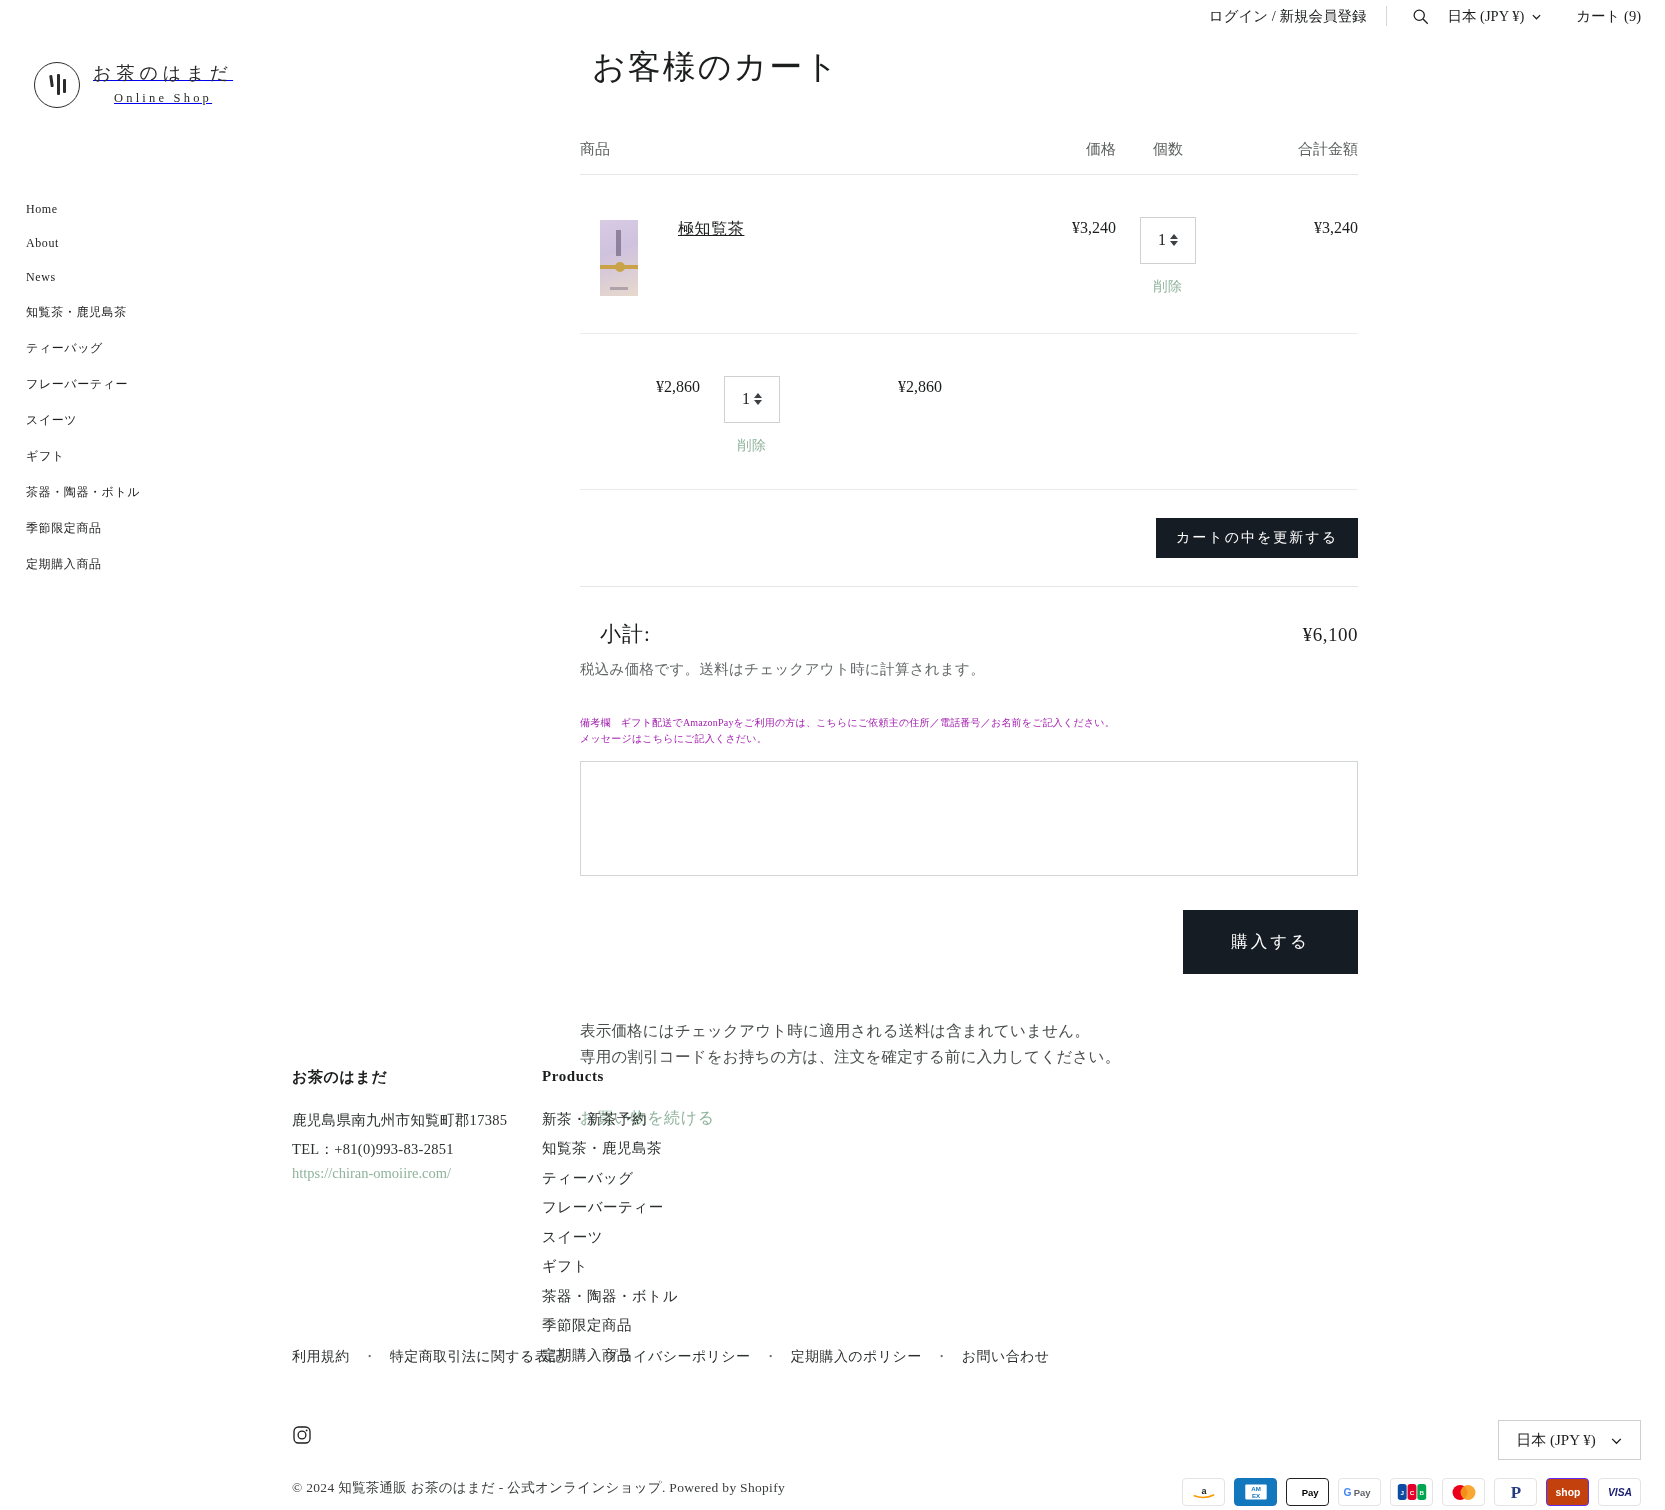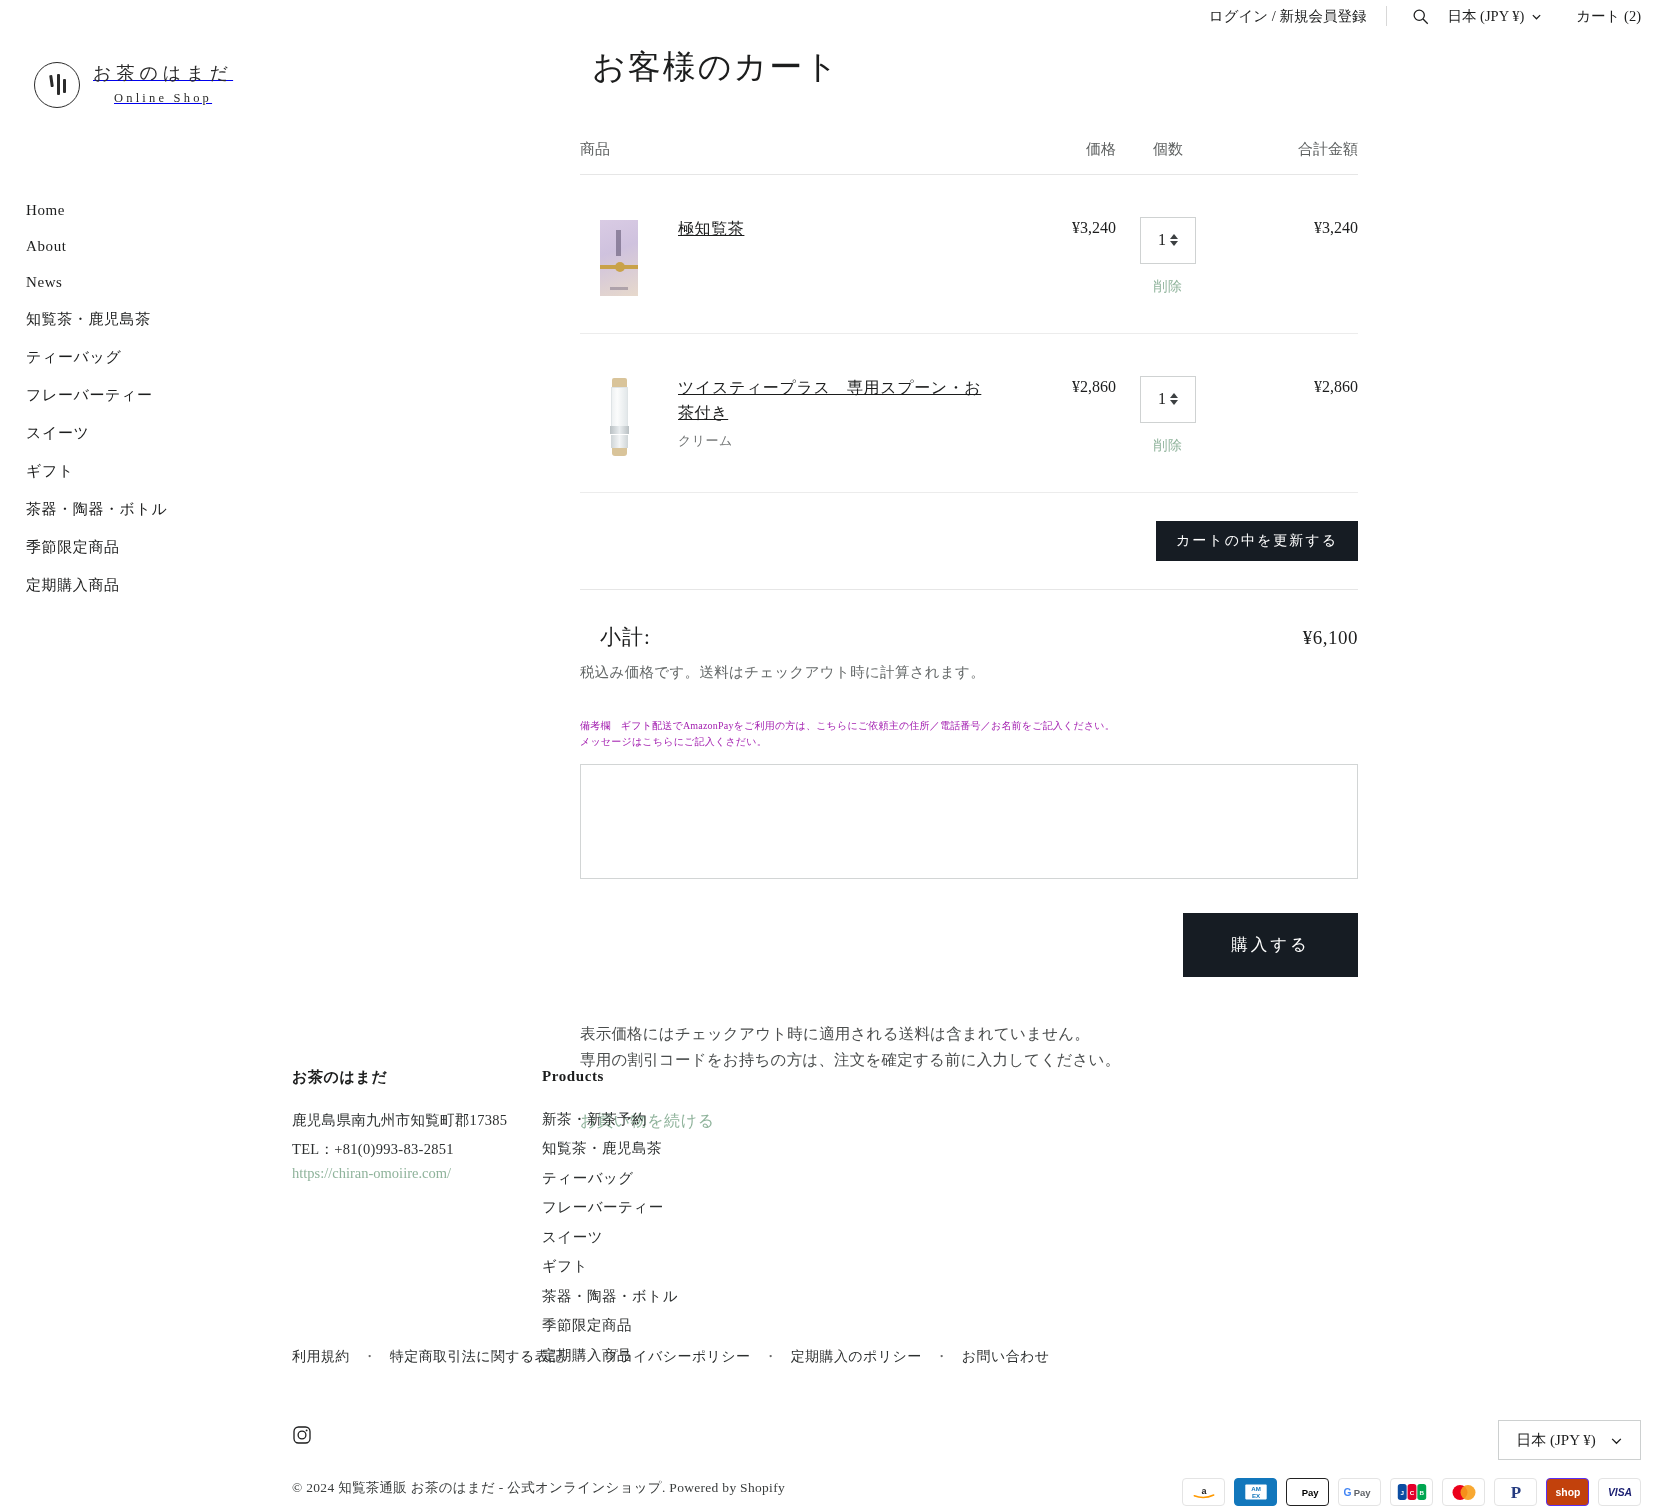--- a/index.html
+++ b/index.html
@@ -62,21 +62,21 @@
     text-align: center; margin-top: 7px;
   }
 
   
   .sidenav {
     position: absolute; left: 26px; top: 192px;
     display: flex; flex-direction: column;
   }
   .sidenav a {
     display: block;
-    font-size: 15px; color: #1c1d1d; text-decoration: none;
+    font-size: 12px; color: #1c1d1d; text-decoration: none;
     padding: 9.5px 0;
     letter-spacing: 0.6px;
   }
 
   
   .main {
     position: absolute; left: 580px; top: 46px; width: 778px;
   }
   .page-title {
     font-size: 33px; font-weight: 400; letter-spacing: 2px;
@@ -283,21 +283,21 @@
         <circle cx="8.5" cy="8.5" r="6"></circle>
           <line x1="13" y1="13" x2="18.5" y2="18.5"></line>
       </svg>
     </a>
     <a class="currency-top" href="#">
       <span>日本 (JPY ¥)</span>
       <svg class="chev" viewBox="0 0 12 12" fill="none" stroke="#1c1d1d" stroke-width="1.3">
         <path d="M2 4.5 L6 8.5 L10 4.5"></path>
       </svg>
     </a>
-    <a class="cart-link" href="#">カート (2)</a>
+    <a class="cart-link" href="#">カート (9)</a>
   </div>
 
   <a class="logo-wrap" href="#">
     <span class="logo-mark">
       <i class="s1"></i>
         <i class="s2"></i>
         <i class="s3"></i>
     </span>
     <span>
       <span class="logo-text-main">お茶のはまだ</span>
@@ -353,35 +353,20 @@
               <i class="down"></i>
           </span>
         </div>
         <a class="remove-link" href="#">削除</a>
       </div>
       <div class="row-total">¥3,240</div>
     </div>
 
     
     <div class="cart-row">
-      <div class="row-product">
-        <a class="thumb" href="#">
-          <span class="thumb-bottle">
-            <i class="cap"></i>
-              <i class="glass"></i>
-              <i class="ring1"></i>
-              <i class="ring2"></i>
-              <i class="base"></i>
-          </span>
-        </a>
-        <div>
-          <a class="p-title" href="#" style="display:block">ツイスティープラス　専用スプーン・お茶付き</a>
-          <div class="p-variant">クリーム</div>
-        </div>
-      </div>
       <div class="row-price">¥2,860</div>
       <div class="row-qty">
         <div class="qty-box">
           <span class="qty-val">1</span>
           <span class="spin">
             <i class="up"></i>
               <i class="down"></i>
           </span>
         </div>
         <a class="remove-link" href="#">削除</a>

